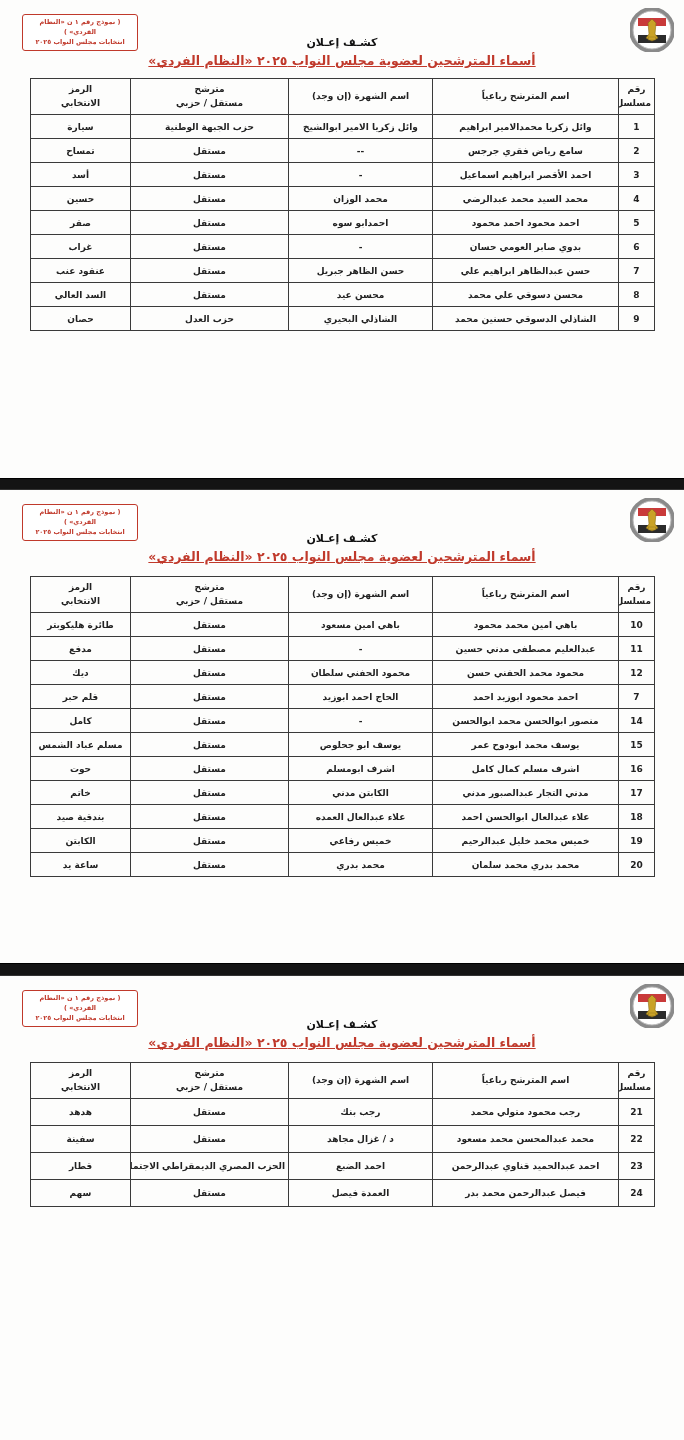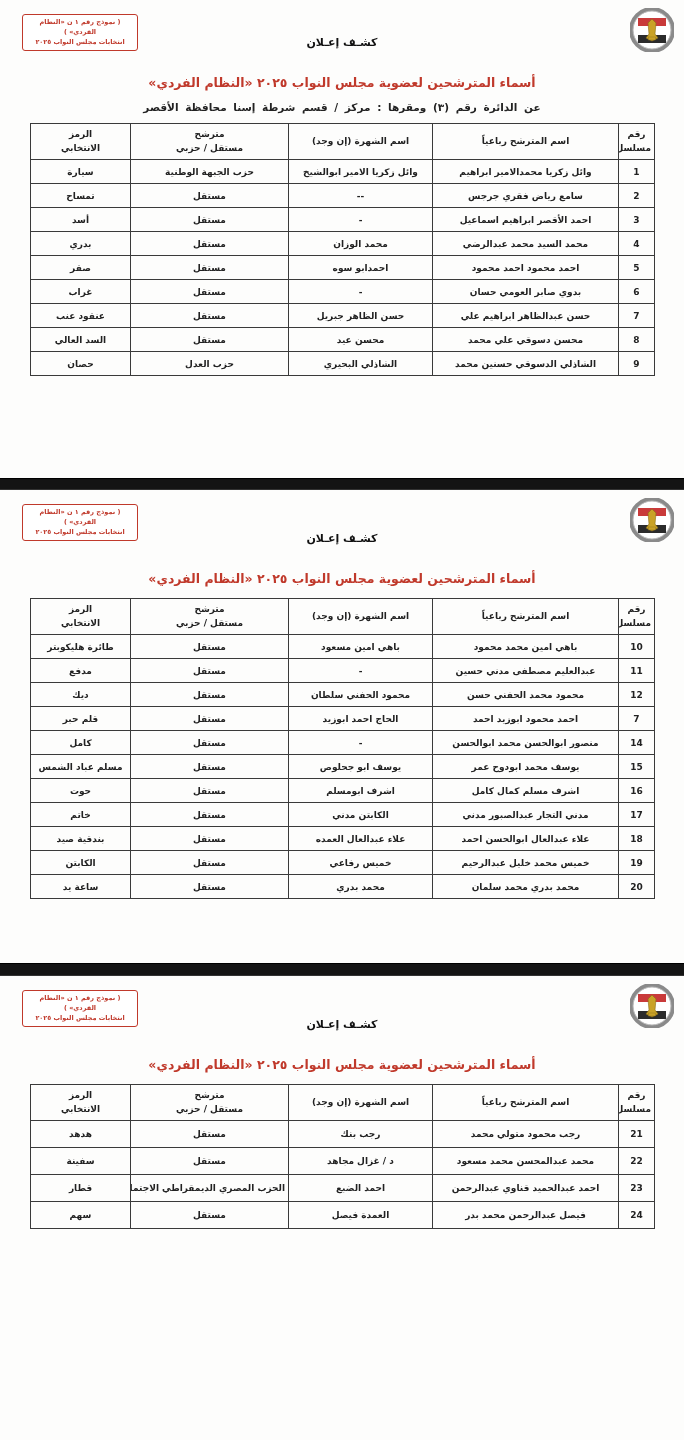--- a/index.html
+++ b/index.html
@@ -38,21 +38,21 @@
     position:absolute; top:8px; right:10px;
     width:44px; height:44px;
   }
   .doc-title {
     text-align:center; font-weight:bold; font-size:11px;
     padding-top:36px; letter-spacing:1px; color:#111;
   }
   .page-2 .doc-title, .page-3 .doc-title { padding-top:42px; }
   .doc-subtitle {
     text-align:center; font-weight:bold; font-size:12.5px;
-    color:var(--accent,#c0392b); margin-top:26px;
+    color:var(--accent,#c0392b); margin-top:4px;text-decoration:underline;
   }
   .district-line {
     text-align:center; font-weight:bold; font-size:10.5px;
     color:#222; margin-top:11px; word-spacing:3px;
   }
   .table-wrap { padding:10px 28px 0 28px; }
   .page-2 .table-wrap, .page-3 .table-wrap { padding-top:12px; }
   table.roster {
     width:624px; margin:0 1px 0 auto;
     border-collapse:collapse; table-layout:fixed;
@@ -72,135 +72,20 @@
   col.c-name   { width:186px; }
   col.c-nick   { width:144px; }
   col.c-party  { width:158px; }
   col.c-symbol { width:100px; }
   .hdr-2line span { display:block; }
 </style>
 </head>
 <body>
 
 <section class="page page-1">
-  <div class="form-box">
-    <div>( نموذج رقم ١ ن «النظام الفردي» )</div>
-    <div>انتخابات مجلس النواب ٢٠٢٥</div>
-  </div>
-  <svg class="nea-logo" viewBox="0 0 44 44">
-    <circle cx="22" cy="22" r="21" fill="#ffffff" stroke="#8a8a8a" stroke-width="4"></circle>
-    <circle cx="22" cy="22" r="19" fill="none" stroke="#b5b5b5" stroke-width="1"></circle>
-    <rect x="8" y="10" width="28" height="8" fill="#c93a3a"></rect>
-    <rect x="8" y="18" width="28" height="9" fill="#ffffff"></rect>
-    <rect x="8" y="27" width="28" height="8" fill="#2b2b2b"></rect>
-    <path d="M22 11 L26 15 L25 26 L28 30 L22 33 L16 30 L19 26 L18 15 Z" fill="#c9a227" stroke="#8a6d1a" stroke-width="0.6"></path>
-    <rect x="18.5" y="29" width="7" height="3" fill="#c9a227" stroke="#8a6d1a" stroke-width="0.4"></rect>
-  </svg>
-  <h1 class="doc-title">كشـف إعـلان</h1>
-  <h2 class="doc-subtitle">أسماء المترشحين لعضوية مجلس النواب ٢٠٢٥ «النظام الفردي»</h2>
-  <div class="district-line">عن الدائرة رقم (٣)  ومقرها : مركز / قسم شرطة إسنا   محافظة الأقصر</div>
-  <div class="table-wrap">
-    <table class="roster">
-      <colgroup>
-          <col class="c-serial">
-          <col class="c-name">
-          <col class="c-nick">
-          <col class="c-party">
-          <col class="c-symbol">
-        </colgroup>
-      <thead>
-        <tr>
-          <th class="hdr-2line">
-              <span>رقم</span>
-              <span>مسلسل</span>
-            </th>
-          <th>اسم المترشح رباعياً</th>
-          <th>اسم الشهرة (إن وجد)</th>
-          <th class="hdr-2line">
-              <span>مترشح</span>
-              <span>مستقل / حزبي</span>
-            </th>
-          <th class="hdr-2line">
-              <span>الرمز</span>
-              <span>الانتخابي</span>
-            </th>
-        </tr>
-      </thead>
-      <tbody>
-          <tr>
-            <td>1</td>
-            <td>وائل زكريا محمدالامير ابراهيم</td>
-            <td>وائل زكريا الامير ابوالشيخ</td>
-            <td>حزب الجبهة الوطنية</td>
-            <td>سيارة</td>
-          </tr>
-          <tr>
-            <td>2</td>
-            <td>سامع رياض فقري جرجس</td>
-            <td>--</td>
-            <td>مستقل</td>
-            <td>تمساح</td>
-          </tr>
-          <tr>
-            <td>3</td>
-            <td>احمد الأقصر ابراهيم اسماعيل</td>
-            <td>-</td>
-            <td>مستقل</td>
-            <td>أسد</td>
-          </tr>
-          <tr>
-            <td>4</td>
-            <td>محمد السيد محمد عبدالرضي</td>
-            <td>محمد الوزان</td>
-            <td>مستقل</td>
-            <td>بدري</td>
-          </tr>
-          <tr>
-            <td>5</td>
-            <td>احمد محمود احمد محمود</td>
-            <td>احمدابو سوه</td>
-            <td>مستقل</td>
-            <td>صقر</td>
-          </tr>
-          <tr>
-            <td>6</td>
-            <td>بدوي صابر العومي حسان</td>
-            <td>-</td>
-            <td>مستقل</td>
-            <td>غراب</td>
-          </tr>
-          <tr>
-            <td>7</td>
-            <td>حسن عبدالظاهر ابراهيم علي</td>
-            <td>حسن الظاهر جبريل</td>
-            <td>مستقل</td>
-            <td>عنقود عنب</td>
-          </tr>
-          <tr>
-            <td>8</td>
-            <td>محسن دسوقي علي محمد</td>
-            <td>محسن عيد</td>
-            <td>مستقل</td>
-            <td>السد العالي</td>
-          </tr>
-          <tr>
-            <td>9</td>
-            <td>الشاذلي الدسوقي حسنين محمد</td>
-            <td>الشاذلي البحيري</td>
-            <td>حزب العدل</td>
-            <td>حصان</td>
-          </tr>
-        </tbody>
-    </table>
-  </div>
-</section>
-
-<div class="separator sep-1"></div>
-
-<section class="page page-2">
   <div class="form-box">
     <div>( نموذج رقم ١ ن «النظام الفردي» )</div>
     <div>انتخابات مجلس النواب ٢٠٢٥</div>
   </div>
   <svg class="nea-logo" viewBox="0 0 44 44">
     <circle cx="22" cy="22" r="21" fill="#ffffff" stroke="#8a8a8a" stroke-width="4"></circle>
     <circle cx="22" cy="22" r="19" fill="none" stroke="#b5b5b5" stroke-width="1"></circle>
     <rect x="8" y="10" width="28" height="8" fill="#c93a3a"></rect>
     <rect x="8" y="18" width="28" height="9" fill="#ffffff"></rect>
     <rect x="8" y="27" width="28" height="8" fill="#2b2b2b"></rect>
@@ -231,104 +116,90 @@
               <span>مستقل / حزبي</span>
             </th>
           <th class="hdr-2line">
               <span>الرمز</span>
               <span>الانتخابي</span>
             </th>
         </tr>
       </thead>
       <tbody>
           <tr>
-            <td>10</td>
-            <td>باهي امين محمد محمود</td>
-            <td>باهي امين مسعود</td>
-            <td>مستقل</td>
-            <td>طائرة هليكوبتر</td>
-          </tr>
-          <tr>
-            <td>11</td>
-            <td>عبدالعليم مصطفى مدني حسين</td>
+            <td>1</td>
+            <td>وائل زكريا محمدالامير ابراهيم</td>
+            <td>وائل زكريا الامير ابوالشيخ</td>
+            <td>حزب الجبهة الوطنية</td>
+            <td>سيارة</td>
+          </tr>
+          <tr>
+            <td>2</td>
+            <td>سامع رياض فقري جرجس</td>
+            <td>--</td>
+            <td>مستقل</td>
+            <td>تمساح</td>
+          </tr>
+          <tr>
+            <td>3</td>
+            <td>احمد الأقصر ابراهيم اسماعيل</td>
             <td>-</td>
             <td>مستقل</td>
-            <td>مدفع</td>
-          </tr>
-          <tr>
-            <td>12</td>
-            <td>محمود محمد الحفني حسن</td>
-            <td>محمود الحفني سلطان</td>
-            <td>مستقل</td>
-            <td>ديك</td>
+            <td>أسد</td>
+          </tr>
+          <tr>
+            <td>4</td>
+            <td>محمد السيد محمد عبدالرضي</td>
+            <td>محمد الوزان</td>
+            <td>مستقل</td>
+            <td>حسين</td>
+          </tr>
+          <tr>
+            <td>5</td>
+            <td>احمد محمود احمد محمود</td>
+            <td>احمدابو سوه</td>
+            <td>مستقل</td>
+            <td>صقر</td>
+          </tr>
+          <tr>
+            <td>6</td>
+            <td>بدوي صابر العومي حسان</td>
+            <td>-</td>
+            <td>مستقل</td>
+            <td>غراب</td>
           </tr>
           <tr>
             <td>7</td>
-            <td>احمد محمود ابوزيد احمد</td>
-            <td>الحاج احمد ابوزيد</td>
-            <td>مستقل</td>
-            <td>قلم حبر</td>
-          </tr>
-          <tr>
-            <td>14</td>
-            <td>منصور ابوالحسن محمد ابوالحسن</td>
-            <td>-</td>
-            <td>مستقل</td>
-            <td>كامل</td>
-          </tr>
-          <tr>
-            <td>15</td>
-            <td>يوسف محمد ابودوح عمر</td>
-            <td>يوسف ابو جحلوص</td>
-            <td>مستقل</td>
-            <td>مسلم عباد الشمس</td>
-          </tr>
-          <tr>
-            <td>16</td>
-            <td>اشرف مسلم كمال كامل</td>
-            <td>اشرف ابومسلم</td>
-            <td>مستقل</td>
-            <td>حوت</td>
-          </tr>
-          <tr>
-            <td>17</td>
-            <td>مدني التجار عبدالصبور مدني</td>
-            <td>الكابتن مدني</td>
-            <td>مستقل</td>
-            <td>خاتم</td>
-          </tr>
-          <tr>
-            <td>18</td>
-            <td>علاء عبدالعال ابوالحسن احمد</td>
-            <td>علاء عبدالعال العمده</td>
-            <td>مستقل</td>
-            <td>بندقية صيد</td>
-          </tr>
-          <tr>
-            <td>19</td>
-            <td>خميس محمد خليل عبدالرحيم</td>
-            <td>خميس رفاعي</td>
-            <td>مستقل</td>
-            <td>الكابتن</td>
-          </tr>
-          <tr>
-            <td>20</td>
-            <td>محمد بدري محمد سلمان</td>
-            <td>محمد بدري</td>
-            <td>مستقل</td>
-            <td>ساعة يد</td>
+            <td>حسن عبدالظاهر ابراهيم علي</td>
+            <td>حسن الظاهر جبريل</td>
+            <td>مستقل</td>
+            <td>عنقود عنب</td>
+          </tr>
+          <tr>
+            <td>8</td>
+            <td>محسن دسوقي علي محمد</td>
+            <td>محسن عيد</td>
+            <td>مستقل</td>
+            <td>السد العالي</td>
+          </tr>
+          <tr>
+            <td>9</td>
+            <td>الشاذلي الدسوقي حسنين محمد</td>
+            <td>الشاذلي البحيري</td>
+            <td>حزب العدل</td>
+            <td>حصان</td>
           </tr>
         </tbody>
     </table>
   </div>
 </section>
 
-<div class="separator sep-2"></div>
-
-<section class="page page-3">
+<div class="separator sep-1"></div>
+
+<section class="page page-2">
   <div class="form-box">
     <div>( نموذج رقم ١ ن «النظام الفردي» )</div>
     <div>انتخابات مجلس النواب ٢٠٢٥</div>
   </div>
   <svg class="nea-logo" viewBox="0 0 44 44">
     <circle cx="22" cy="22" r="21" fill="#ffffff" stroke="#8a8a8a" stroke-width="4"></circle>
     <circle cx="22" cy="22" r="19" fill="none" stroke="#b5b5b5" stroke-width="1"></circle>
     <rect x="8" y="10" width="28" height="8" fill="#c93a3a"></rect>
     <rect x="8" y="18" width="28" height="9" fill="#ffffff"></rect>
     <rect x="8" y="27" width="28" height="8" fill="#2b2b2b"></rect>
@@ -359,20 +230,148 @@
               <span>مستقل / حزبي</span>
             </th>
           <th class="hdr-2line">
               <span>الرمز</span>
               <span>الانتخابي</span>
             </th>
         </tr>
       </thead>
       <tbody>
           <tr>
+            <td>10</td>
+            <td>باهي امين محمد محمود</td>
+            <td>باهي امين مسعود</td>
+            <td>مستقل</td>
+            <td>طائرة هليكوبتر</td>
+          </tr>
+          <tr>
+            <td>11</td>
+            <td>عبدالعليم مصطفى مدني حسين</td>
+            <td>-</td>
+            <td>مستقل</td>
+            <td>مدفع</td>
+          </tr>
+          <tr>
+            <td>12</td>
+            <td>محمود محمد الحفني حسن</td>
+            <td>محمود الحفني سلطان</td>
+            <td>مستقل</td>
+            <td>ديك</td>
+          </tr>
+          <tr>
+            <td>7</td>
+            <td>احمد محمود ابوزيد احمد</td>
+            <td>الحاج احمد ابوزيد</td>
+            <td>مستقل</td>
+            <td>قلم حبر</td>
+          </tr>
+          <tr>
+            <td>14</td>
+            <td>منصور ابوالحسن محمد ابوالحسن</td>
+            <td>-</td>
+            <td>مستقل</td>
+            <td>كامل</td>
+          </tr>
+          <tr>
+            <td>15</td>
+            <td>يوسف محمد ابودوح عمر</td>
+            <td>يوسف ابو جحلوص</td>
+            <td>مستقل</td>
+            <td>مسلم عباد الشمس</td>
+          </tr>
+          <tr>
+            <td>16</td>
+            <td>اشرف مسلم كمال كامل</td>
+            <td>اشرف ابومسلم</td>
+            <td>مستقل</td>
+            <td>حوت</td>
+          </tr>
+          <tr>
+            <td>17</td>
+            <td>مدني التجار عبدالصبور مدني</td>
+            <td>الكابتن مدني</td>
+            <td>مستقل</td>
+            <td>خاتم</td>
+          </tr>
+          <tr>
+            <td>18</td>
+            <td>علاء عبدالعال ابوالحسن احمد</td>
+            <td>علاء عبدالعال العمده</td>
+            <td>مستقل</td>
+            <td>بندقية صيد</td>
+          </tr>
+          <tr>
+            <td>19</td>
+            <td>خميس محمد خليل عبدالرحيم</td>
+            <td>خميس رفاعي</td>
+            <td>مستقل</td>
+            <td>الكابتن</td>
+          </tr>
+          <tr>
+            <td>20</td>
+            <td>محمد بدري محمد سلمان</td>
+            <td>محمد بدري</td>
+            <td>مستقل</td>
+            <td>ساعة يد</td>
+          </tr>
+        </tbody>
+    </table>
+  </div>
+</section>
+
+<div class="separator sep-2"></div>
+
+<section class="page page-3">
+  <div class="form-box">
+    <div>( نموذج رقم ١ ن «النظام الفردي» )</div>
+    <div>انتخابات مجلس النواب ٢٠٢٥</div>
+  </div>
+  <svg class="nea-logo" viewBox="0 0 44 44">
+    <circle cx="22" cy="22" r="21" fill="#ffffff" stroke="#8a8a8a" stroke-width="4"></circle>
+    <circle cx="22" cy="22" r="19" fill="none" stroke="#b5b5b5" stroke-width="1"></circle>
+    <rect x="8" y="10" width="28" height="8" fill="#c93a3a"></rect>
+    <rect x="8" y="18" width="28" height="9" fill="#ffffff"></rect>
+    <rect x="8" y="27" width="28" height="8" fill="#2b2b2b"></rect>
+    <path d="M22 11 L26 15 L25 26 L28 30 L22 33 L16 30 L19 26 L18 15 Z" fill="#c9a227" stroke="#8a6d1a" stroke-width="0.6"></path>
+    <rect x="18.5" y="29" width="7" height="3" fill="#c9a227" stroke="#8a6d1a" stroke-width="0.4"></rect>
+  </svg>
+  <h1 class="doc-title">كشـف إعـلان</h1>
+  <h2 class="doc-subtitle">أسماء المترشحين لعضوية مجلس النواب ٢٠٢٥ «النظام الفردي»</h2>
+  <div class="table-wrap">
+    <table class="roster">
+      <colgroup>
+          <col class="c-serial">
+          <col class="c-name">
+          <col class="c-nick">
+          <col class="c-party">
+          <col class="c-symbol">
+        </colgroup>
+      <thead>
+        <tr>
+          <th class="hdr-2line">
+              <span>رقم</span>
+              <span>مسلسل</span>
+            </th>
+          <th>اسم المترشح رباعياً</th>
+          <th>اسم الشهرة (إن وجد)</th>
+          <th class="hdr-2line">
+              <span>مترشح</span>
+              <span>مستقل / حزبي</span>
+            </th>
+          <th class="hdr-2line">
+              <span>الرمز</span>
+              <span>الانتخابي</span>
+            </th>
+        </tr>
+      </thead>
+      <tbody>
+          <tr>
             <td>21</td>
             <td>رجب محمود متولي محمد</td>
             <td>رجب بنك</td>
             <td>مستقل</td>
             <td>هدهد</td>
           </tr>
           <tr>
             <td>22</td>
             <td>محمد عبدالمحسن محمد مسعود</td>
             <td>د / غزال مجاهد</td>

